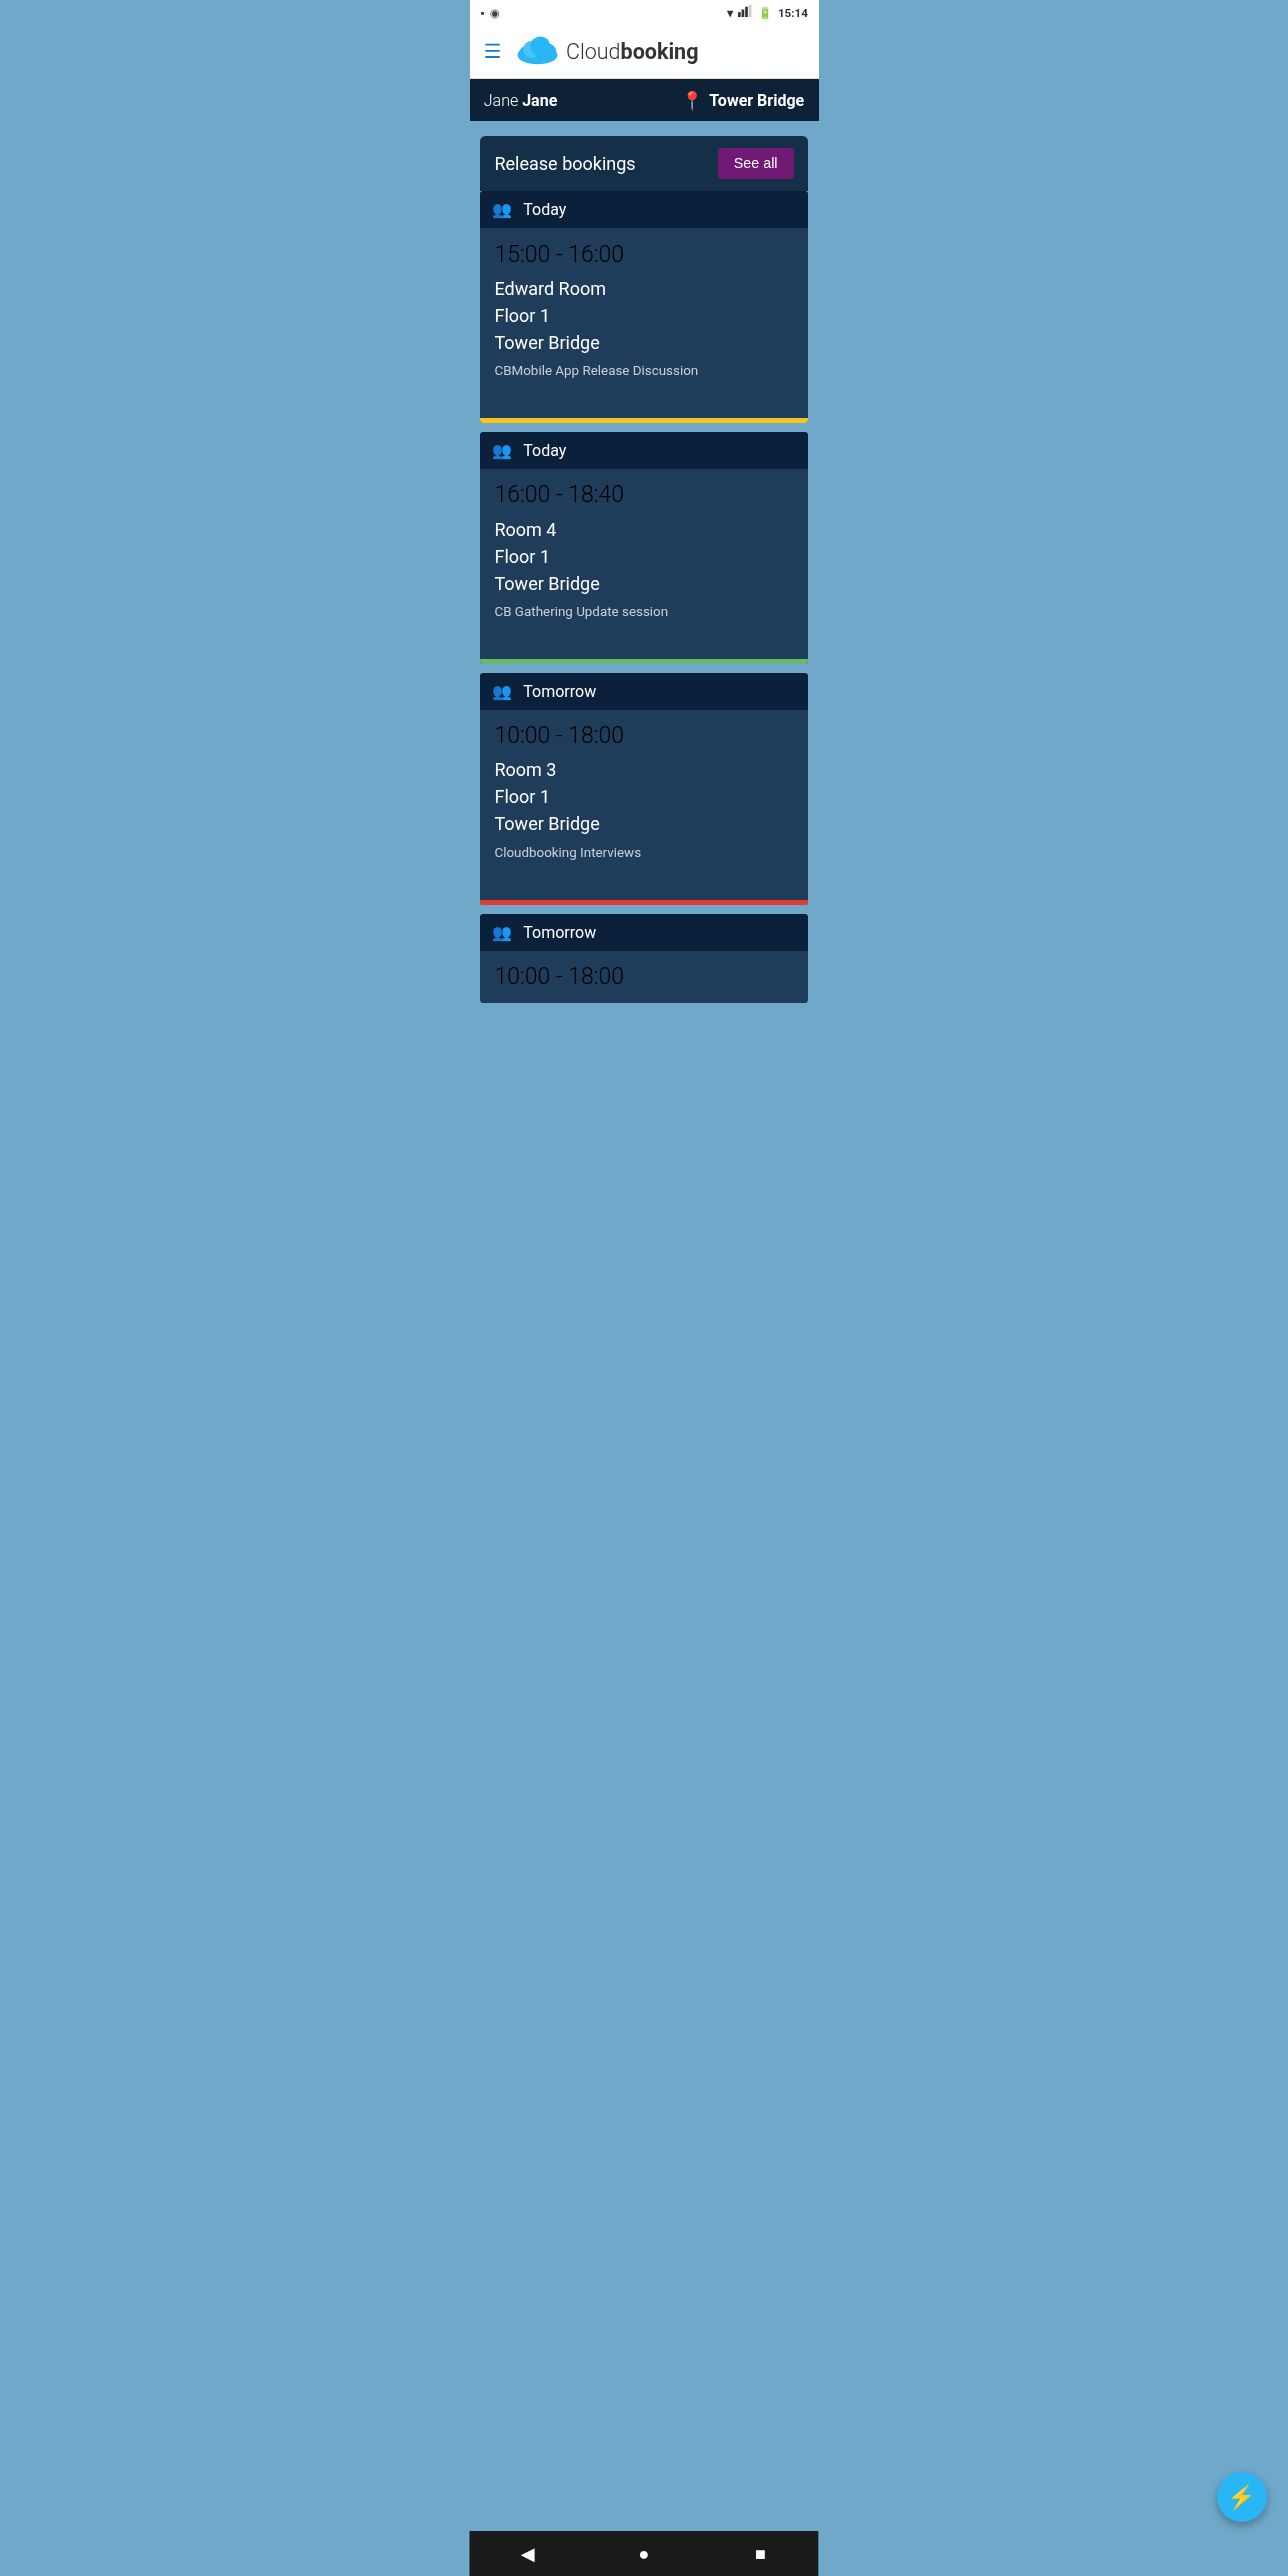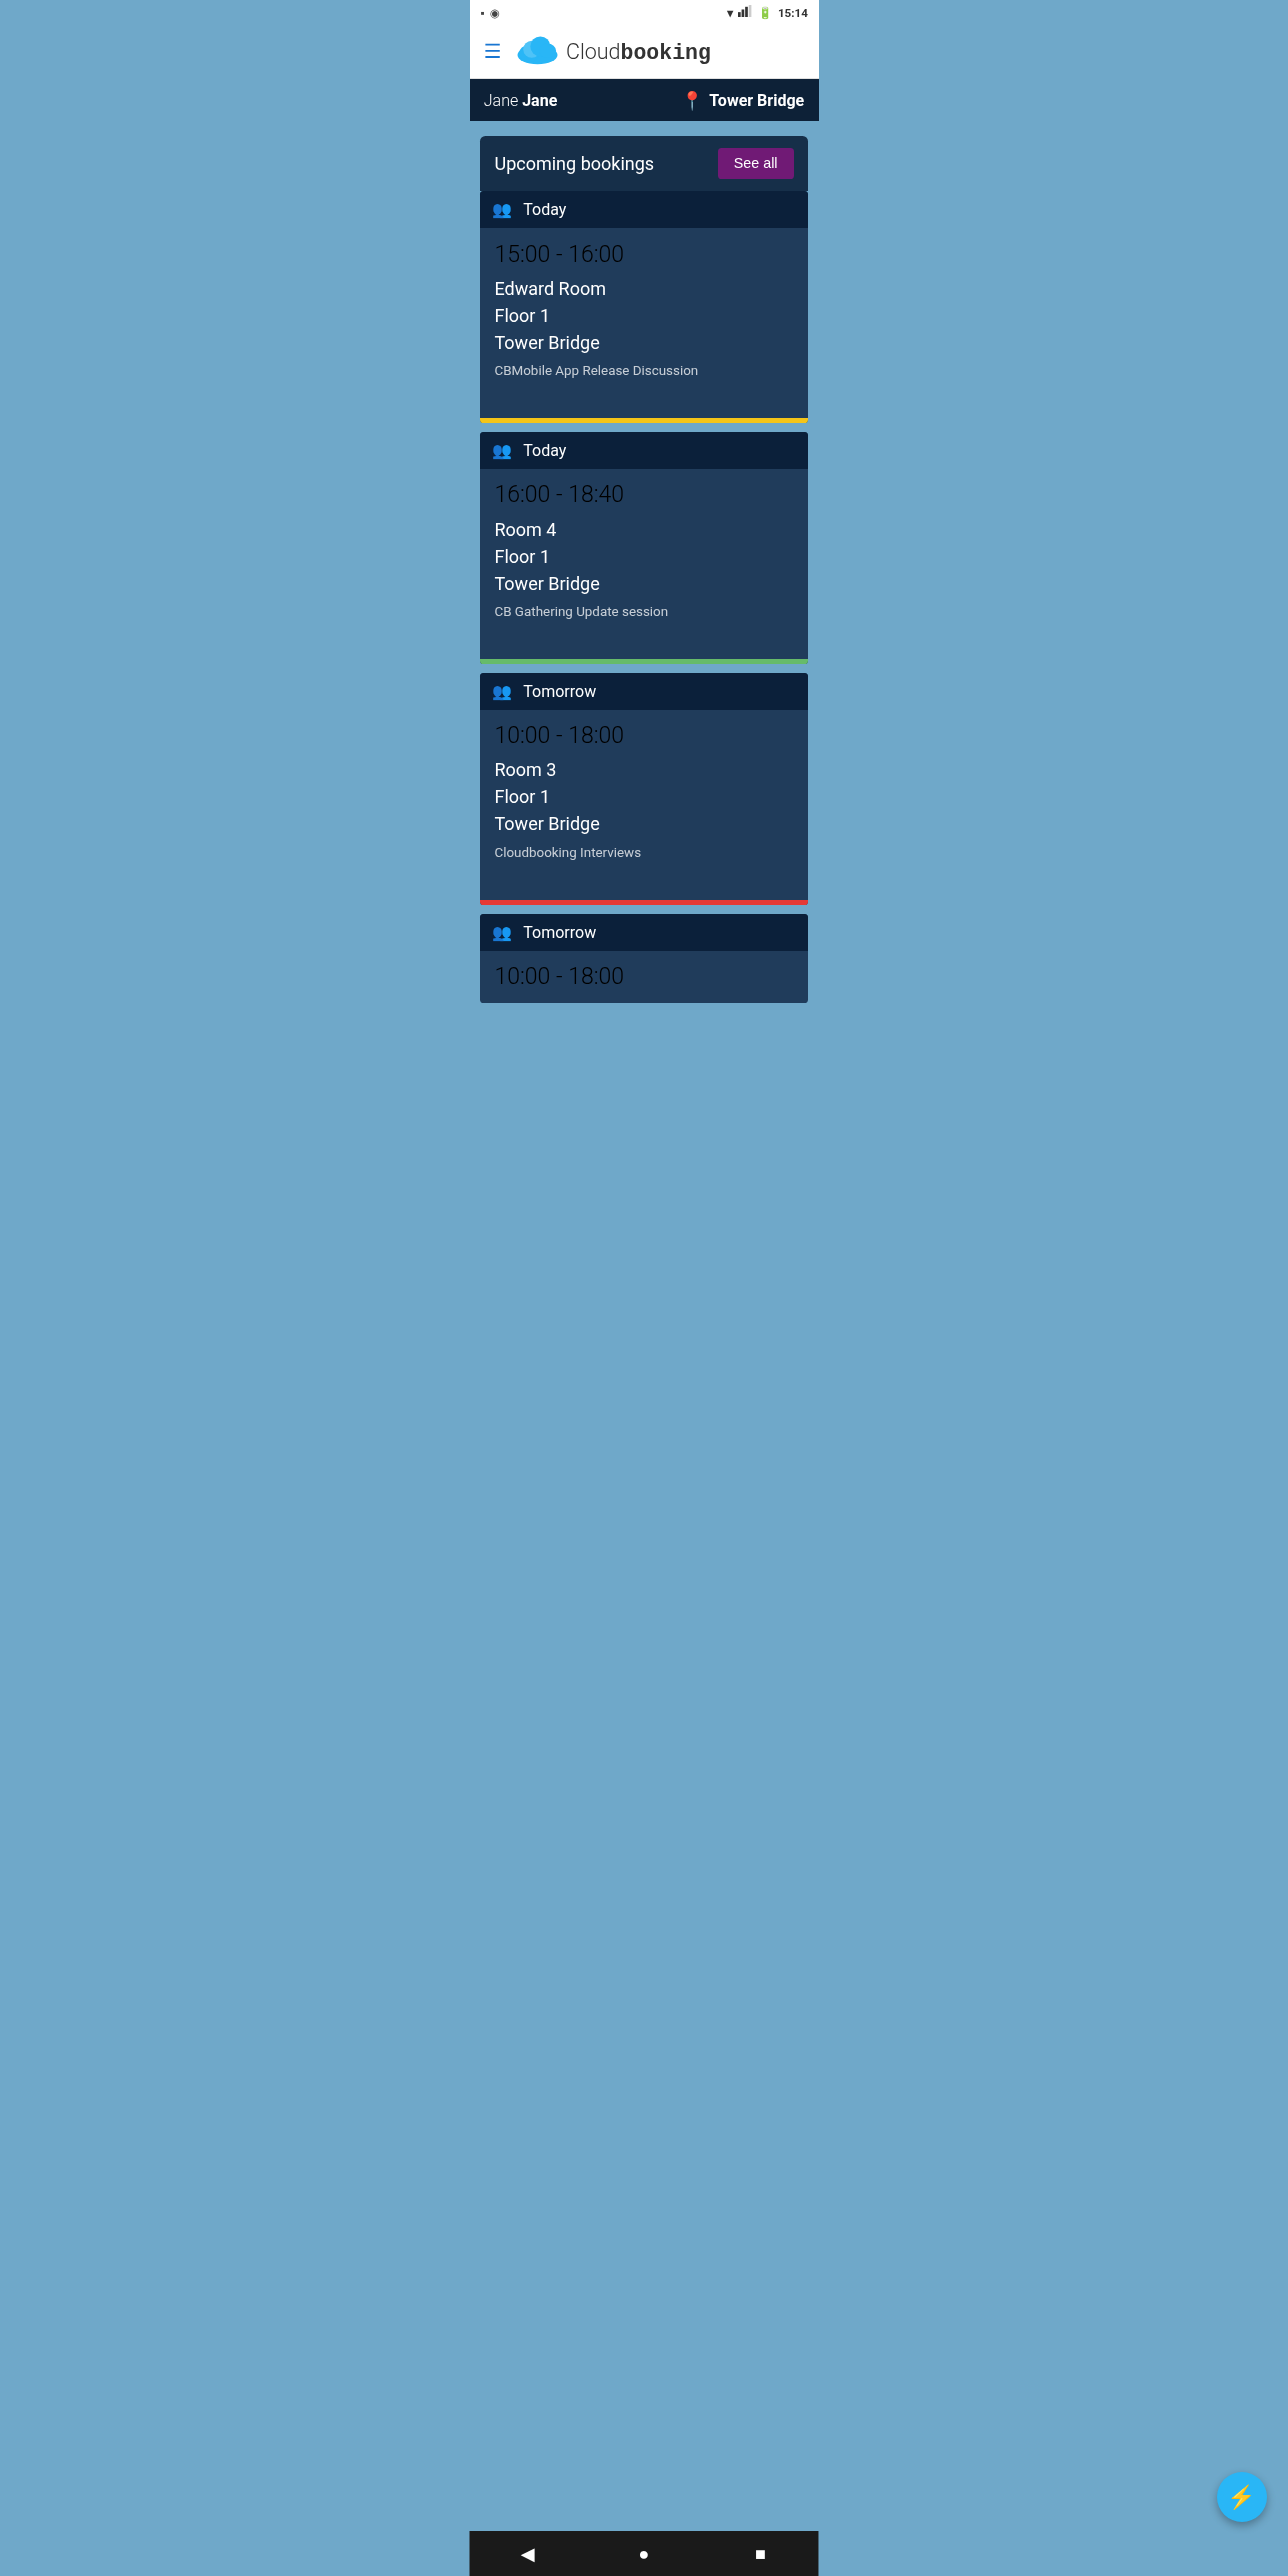--- a/index.html
+++ b/index.html
@@ -64,21 +64,20 @@
       width: 43px;
       height: 30px;
     }
     .logo-text {
       font-size: 21.5px;
       color: #333;
       font-weight: 300;
     }
     .logo-text strong {
       font-weight: 700;
-      font-family: Liberation Mono, monospace;
     }
 
     
     .greeting-bar {
       background: #0d2137;
       display: flex;
       justify-content: space-between;
       align-items: center;
       padding: 10.7px 14.3px;
       color: #fff;
@@ -283,21 +282,21 @@
   </div>
   <div class="location-area">
     <span class="location-pin-icon">📍</span>
     <span class="location-name">Tower Bridge</span>
   </div>
 </div>
 
 <div class="main-content">
 
   <div class="section-header">
-    <span class="section-title">Upcoming bookings</span>
+    <span class="section-title">Release bookings</span>
     <button class="see-all-btn">See all</button>
   </div>
 
   <div id="booking-cards-container">
       <div class="booking-card">
       <div class="card-day-header">
         <span class="people-icon">👥</span>
         <span class="day-label">Today</span>
       </div>
       <div class="card-body">

